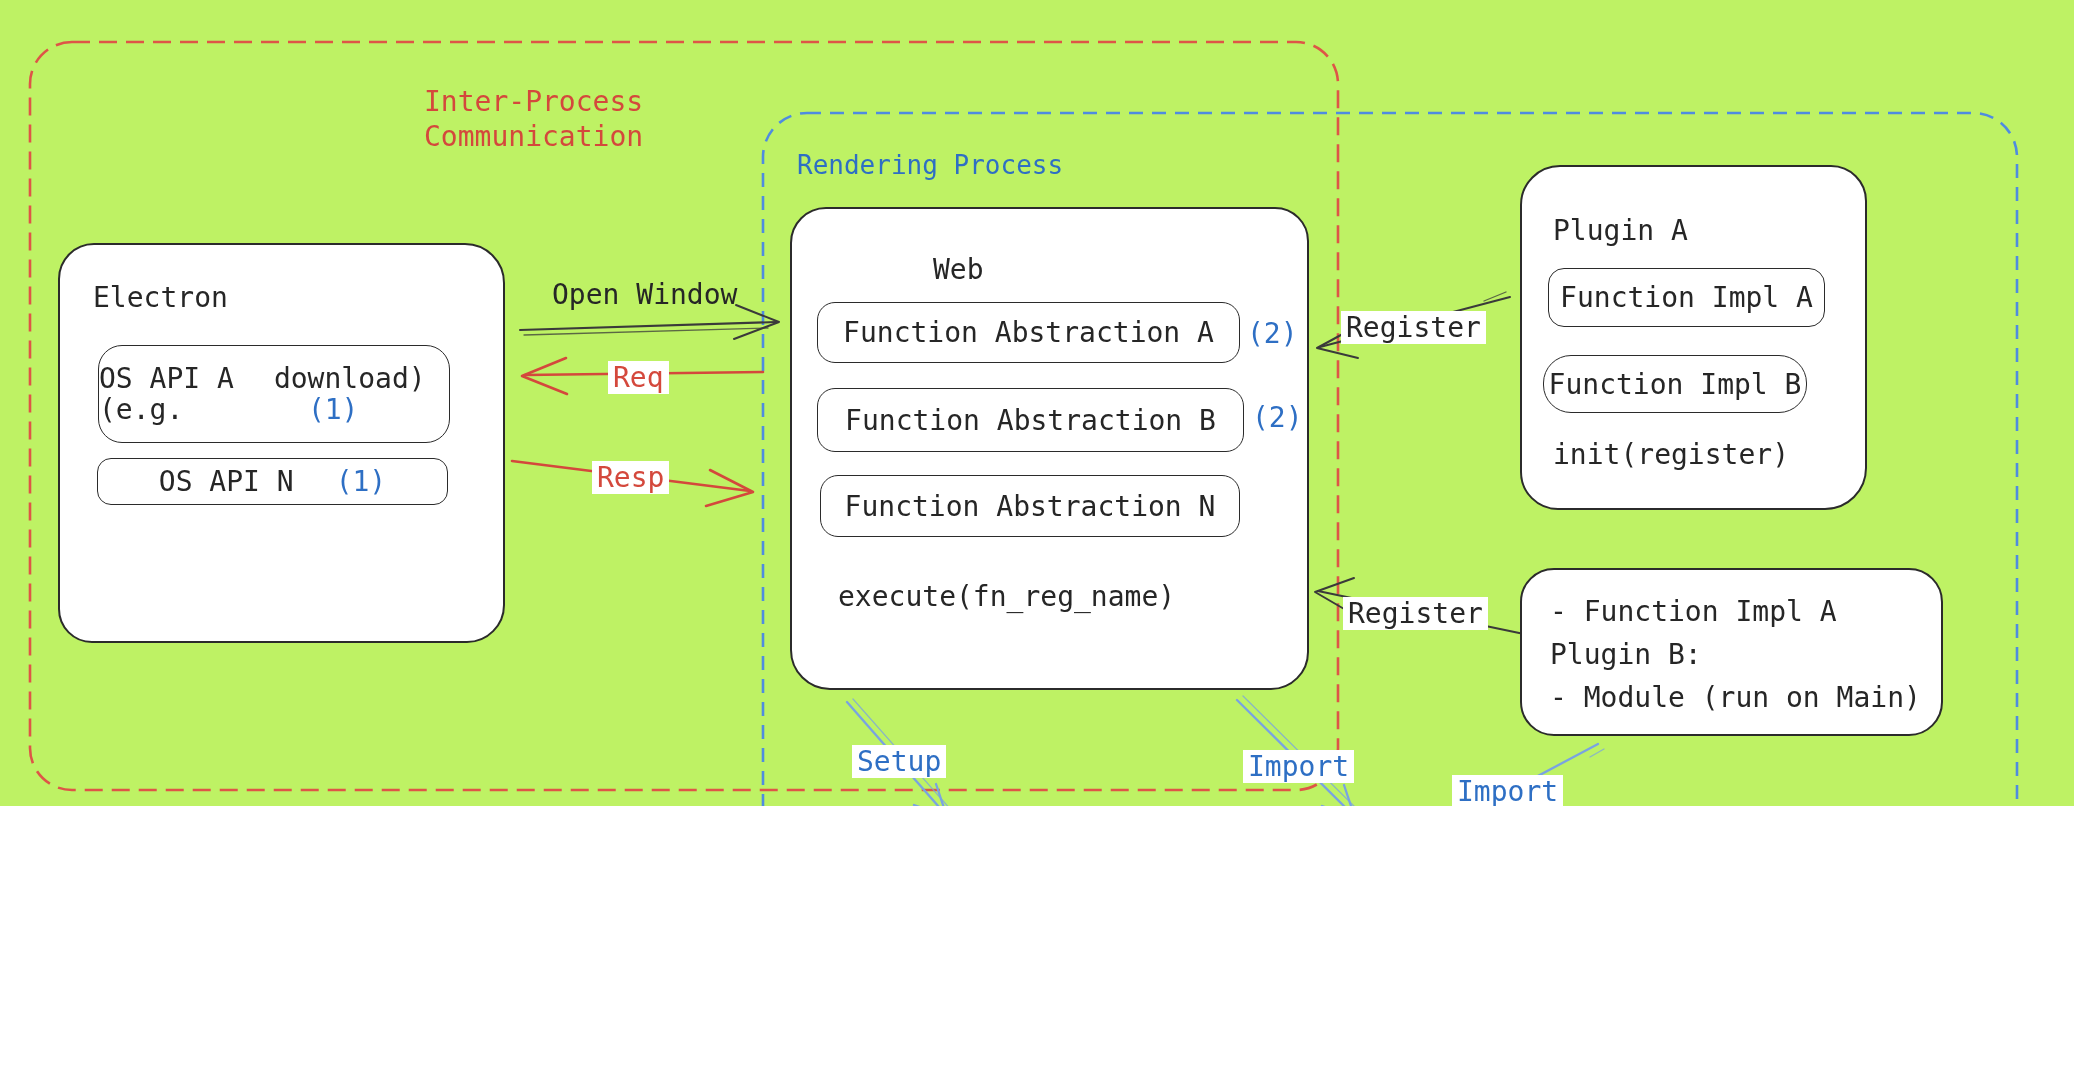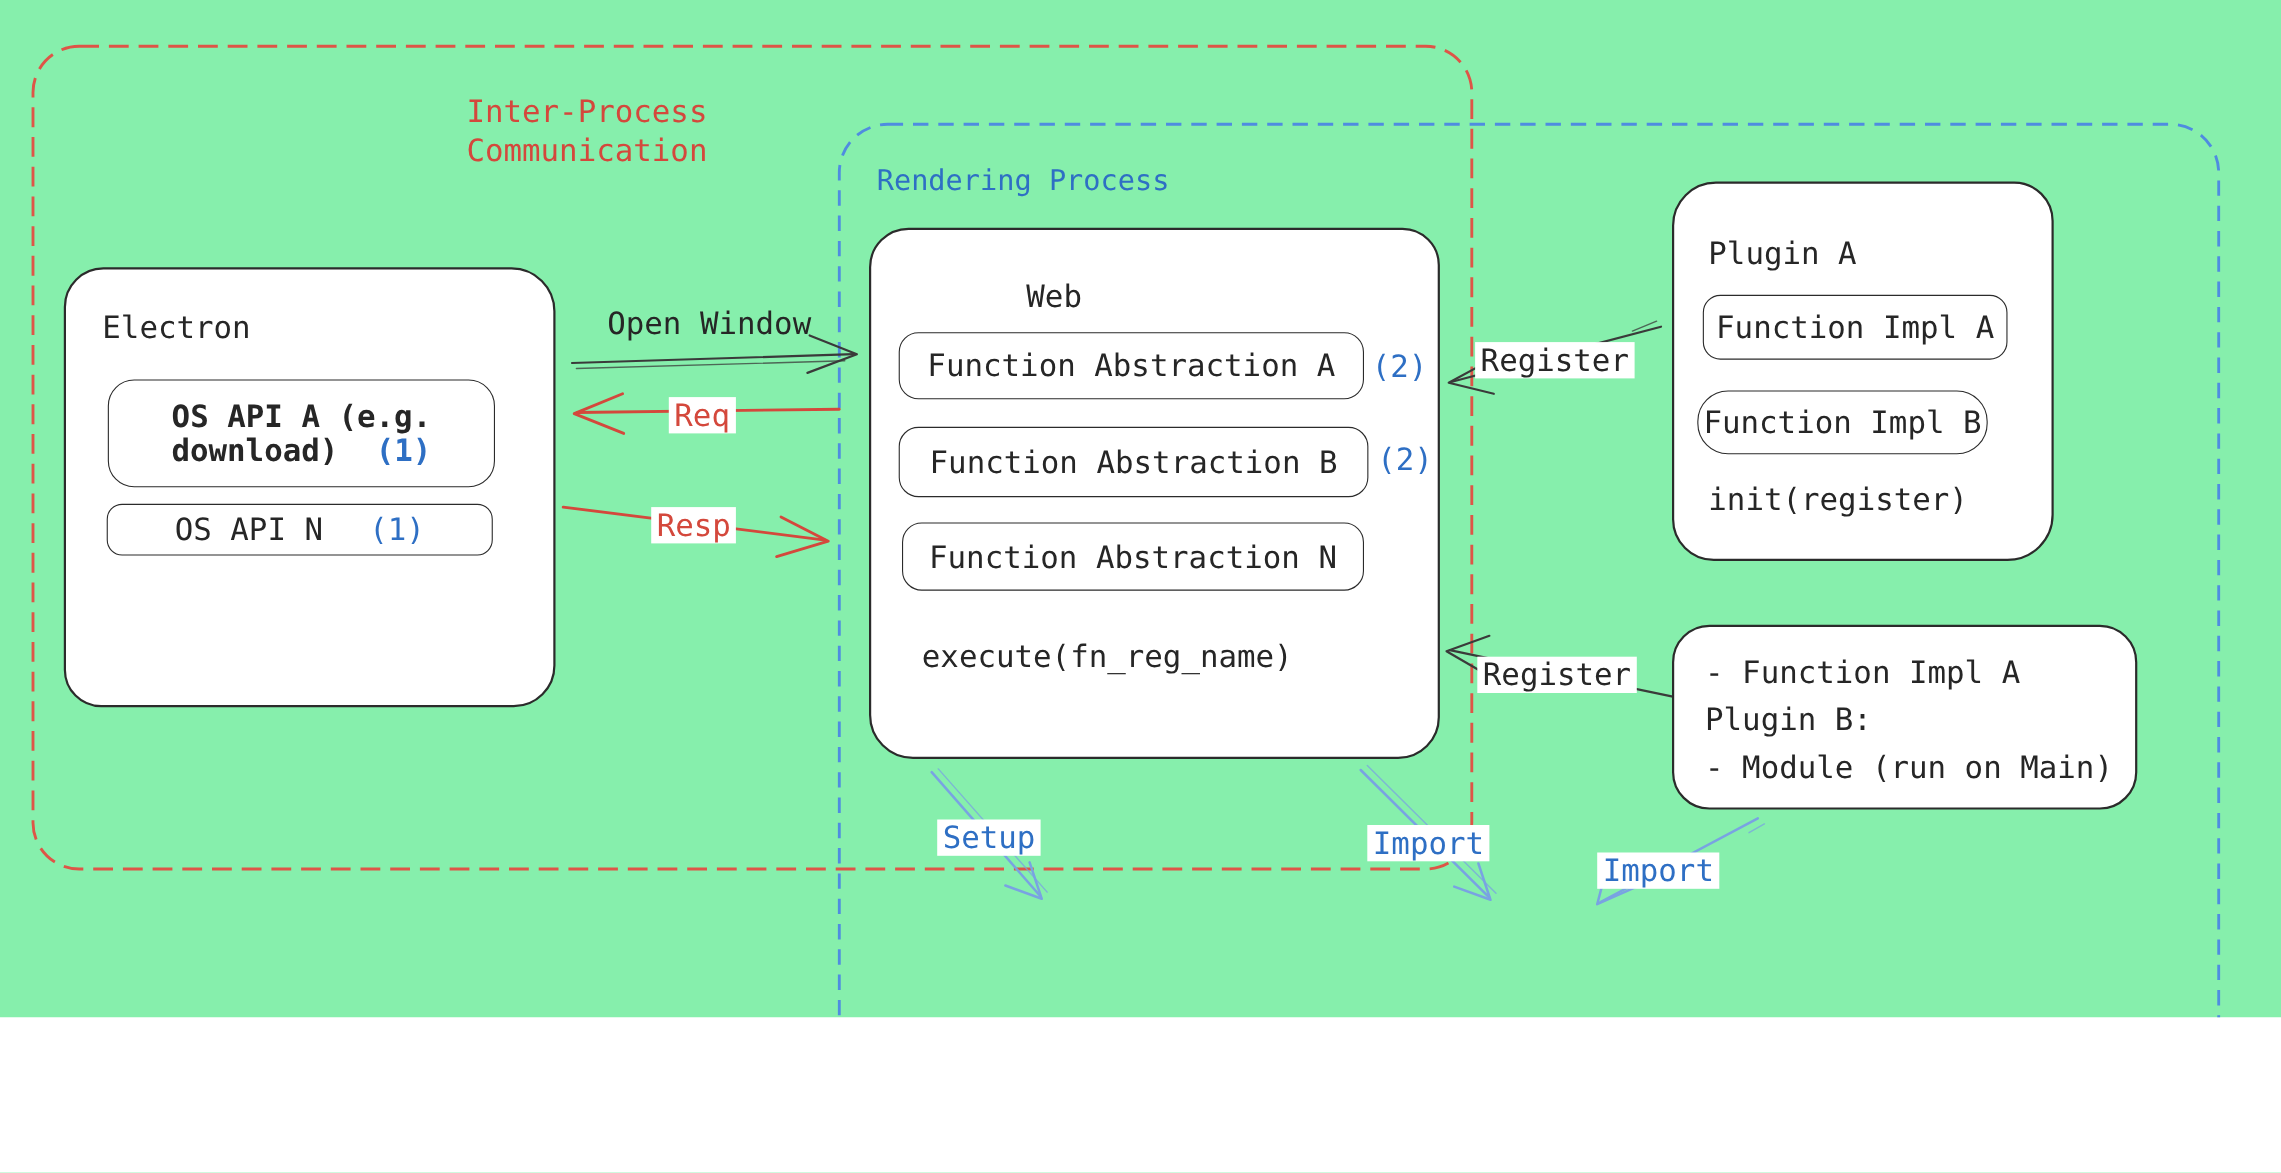--- a/index.html
+++ b/index.html
@@ -1,41 +1,41 @@
 <!DOCTYPE html>
 <html style="--red: #d4483c; --red-dash: #de5547; --blue-text: #2e6fc4; --blue-dash: #4f8ce0; --blue-arrow: #79a3e2; --core-border: #4179ce; --ink: #2b2b2b;"><head>
 <meta charset="utf-8">
 <style>
   :root{
     --red:#d4483c; --red-dash:#de5547; --blue-text:#2e6fc4; --blue-dash:#4f8ce0;
     --blue-arrow:#79a3e2; --core-border:#4179ce; --ink:#2b2b2b;
   }
   html,body{margin:0;padding:0;background:#ffffff;}
   .canvas{
-    position:relative;width:2074px;height:925px;background:#86efac;overflow:hidden;
+    position:relative;width:2074px;height:806px;background:#bef264;overflow:hidden;
     font-family:"DejaVu Sans Mono", monospace;color:#262626;
   }
   .overlay{position:absolute;left:0;top:0;pointer-events:none;}
   .boundary-red{stroke:var(--red-dash);fill:none;stroke-width:2.6;stroke-dasharray:18 9;}
   .boundary-blue{stroke:var(--blue-dash);fill:none;stroke-width:2.6;stroke-dasharray:14 9;}
   .arrow-black{stroke:#3a3a3a;stroke-width:2;fill:none;stroke-linecap:round;stroke-linejoin:round;}
   .arrow-red{stroke:var(--red);stroke-width:2.6;fill:none;stroke-linecap:round;stroke-linejoin:round;}
   .arrow-blue{stroke:var(--blue-arrow);stroke-width:2.3;fill:none;stroke-linecap:round;stroke-linejoin:round;}
   .dup{stroke-width:1.3;opacity:.75;}
   .box{
     position:absolute;box-sizing:border-box;border:2px solid var(--ink);
     background:#ffffff;
   }
   .lbl{position:absolute;font-size:28px;line-height:33px;white-space:nowrap;}
   .lbl.red{color:var(--red);}
   .lbl.blue{color:var(--blue-text);}
   .lbl.bg{background:#ffffff;padding:0 5px;}
   .center{display:flex;align-items:center;justify-content:center;text-align:center;}
   .ref{color:var(--blue-text);}
-  .stack{display:flex;flex-direction:column;align-items:center;justify-content:center;font-weight:bold;}
+  .stack{display:flex;flex-direction:row;align-items:center;justify-content:center;}
 </style>
 </head>
 <body>
 
 <div class="canvas">
 
   <svg class="overlay" width="2074" height="1066" viewBox="0 0 2074 1066">
     <g>
       <rect class="boundary-red" x="30" y="42" width="1308" height="748" rx="42"></rect>
     </g>

